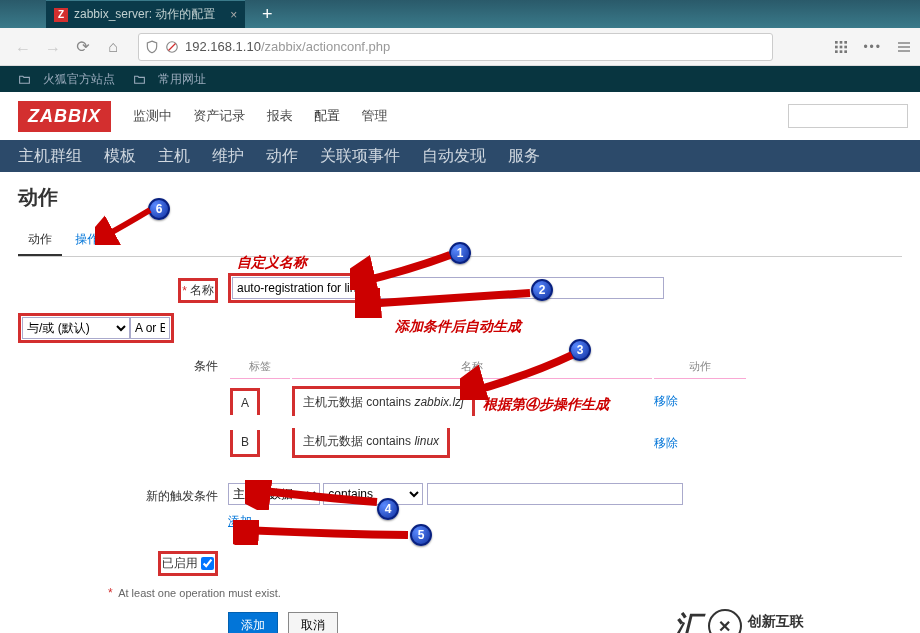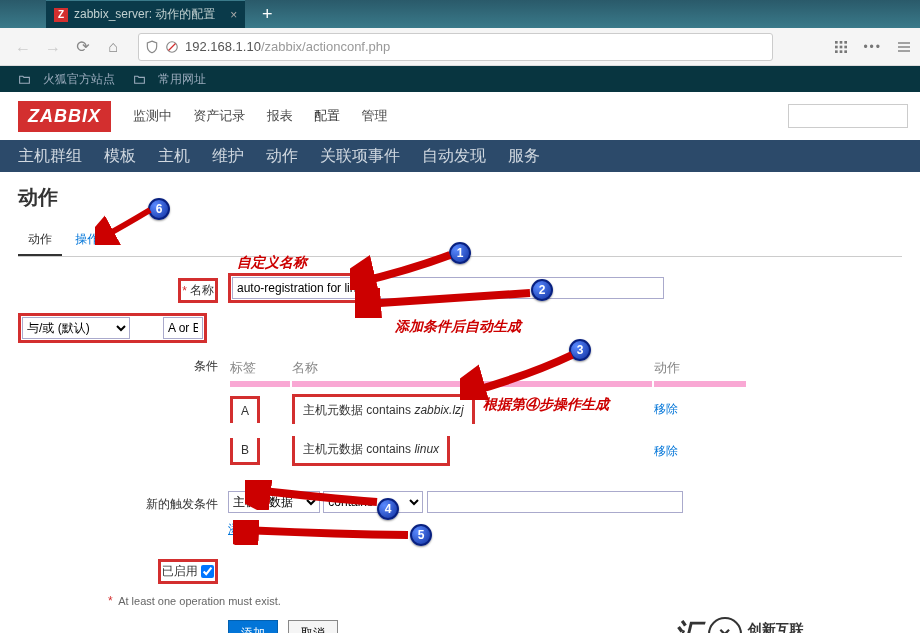--- a/index.html
+++ b/index.html
@@ -33,21 +33,21 @@
   .tabs a.active{color:#333;border-bottom:2px solid #333}
   .form-row{display:flex;margin-bottom:10px}
   .form-label{width:210px;text-align:right;padding-right:10px;padding-top:5px;font-size:12px;color:#333}
   .req{color:#d32f2f;margin-right:3px}
   .form-field{flex:1}
   input[type=text]{border:1px solid #aac;height:22px;padding:0 4px;font-size:12px}
   select{border:1px solid #aac;height:22px;font-size:12px;background:#fff}
   .redbox{border:3px solid #d32f2f;display:inline-flex;align-items:center;padding:1px}
   .redbox-sm{border:3px solid #d32f2f;display:inline-block;padding:2px}
   .cond-table{margin-left:210px;width:520px}
-  .cond-table th{text-align:left;font-weight:normal;color:#888;font-size:13px;padding:4px 0;border-bottom:6px solid #f9a8d4}
+  .cond-table th{text-align:center;font-weight:normal;color:#888;font-size:11px;padding:4px 0;border-bottom:1px solid #f9a8d4}
   .cond-table td{padding:5px 0;font-size:12px}
   .cond-table td em{font-style:italic}
   .link{color:#0275d8;text-decoration:none;font-size:12px}
   .btn{border:1px solid #888;background:#f5f5f5;padding:4px 12px;font-size:12px;cursor:pointer}
   .btn-primary{background:#0275d8;color:#fff;border:1px solid #0260b0}
   .footnote{margin-left:90px;font-size:11px;color:#666;margin-bottom:12px}
   .footnote .req{font-size:12px}
   .actions-row{margin-left:210px;display:flex;gap:10px}
   .badge{position:absolute;width:22px;height:22px;border-radius:50%;background:radial-gradient(circle at 30% 30%,#5a8aff,#1030a0);border:2px solid #082080;color:#fff;font-weight:bold;font-size:12px;display:flex;align-items:center;justify-content:center;box-shadow:0 1px 2px rgba(0,0,0,.4)}
   .anno{position:absolute;font-style:italic;font-weight:bold;color:#c00;font-size:14px;text-shadow:0 0 1px #fff}
@@ -164,21 +164,21 @@
       <span class="redbox">
           <input type="text" style="width: 128px;" value="auto-registration for linux">
         </span><input type="text" style="width: 300px; border-left: none;">
     </div>
   </div>
 
   <div class="form-row">
     <div class="form-field">
       <span class="redbox">
           <select style="width:108px"><option>与/或 (默认)</option></select>
-          <input type="text" style="width: 40px; text-align: center; margin-left: 33px;" readonly="" value="A or B">
+          <input type="text" style="width: 40px; text-align: center;" readonly="" value="A or B">
         </span>
     </div>
   </div>
 
   <div class="form-row">
     <div class="form-label">条件</div>
     <div class="form-field">
       <table class="cond-table" style="margin-left:0;width:520px">
         <tbody>
             <tr>

